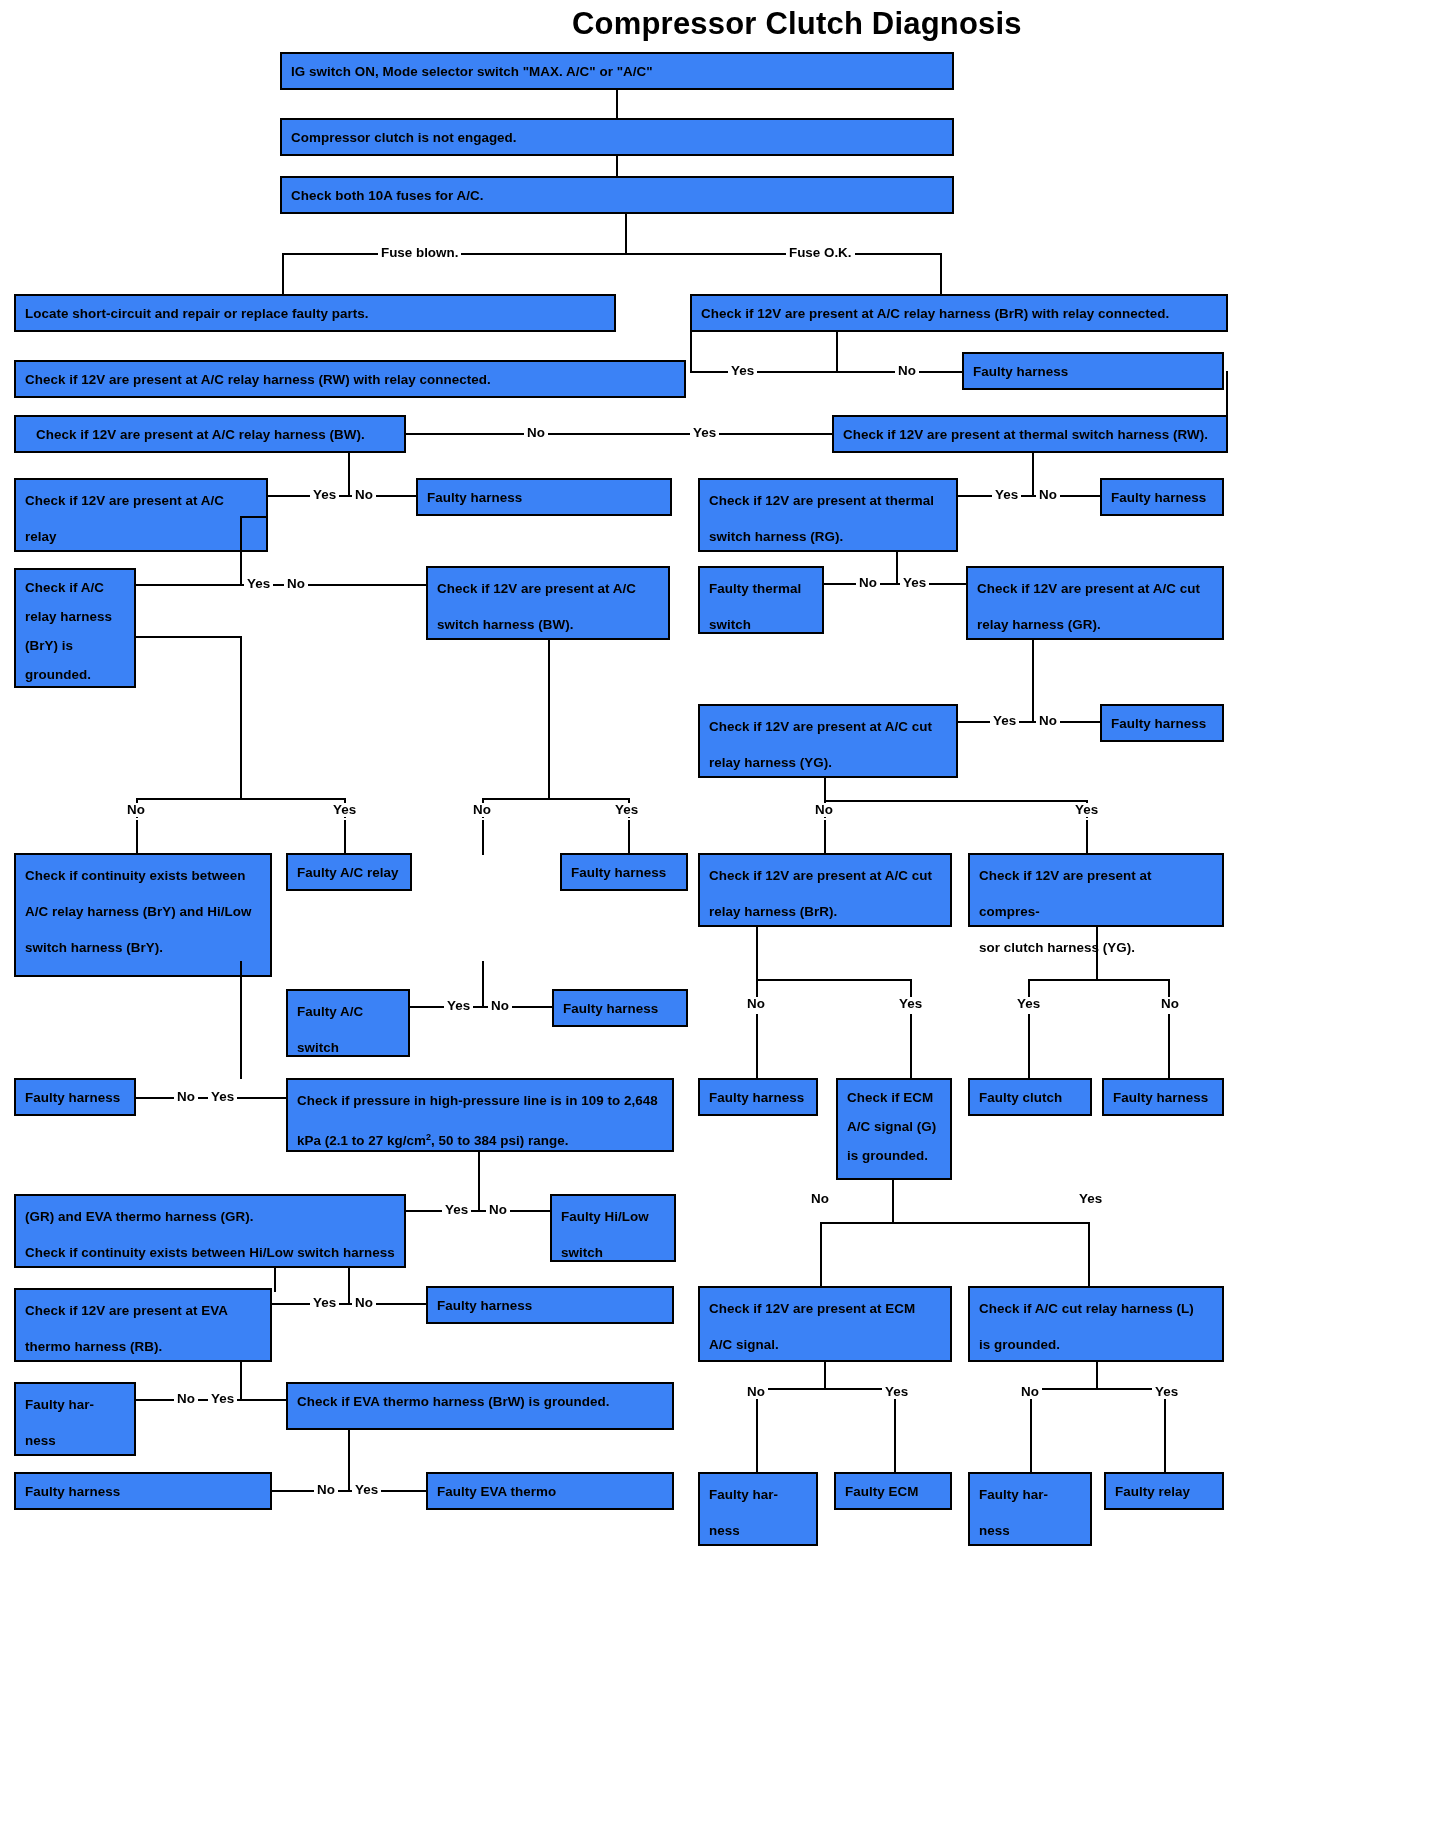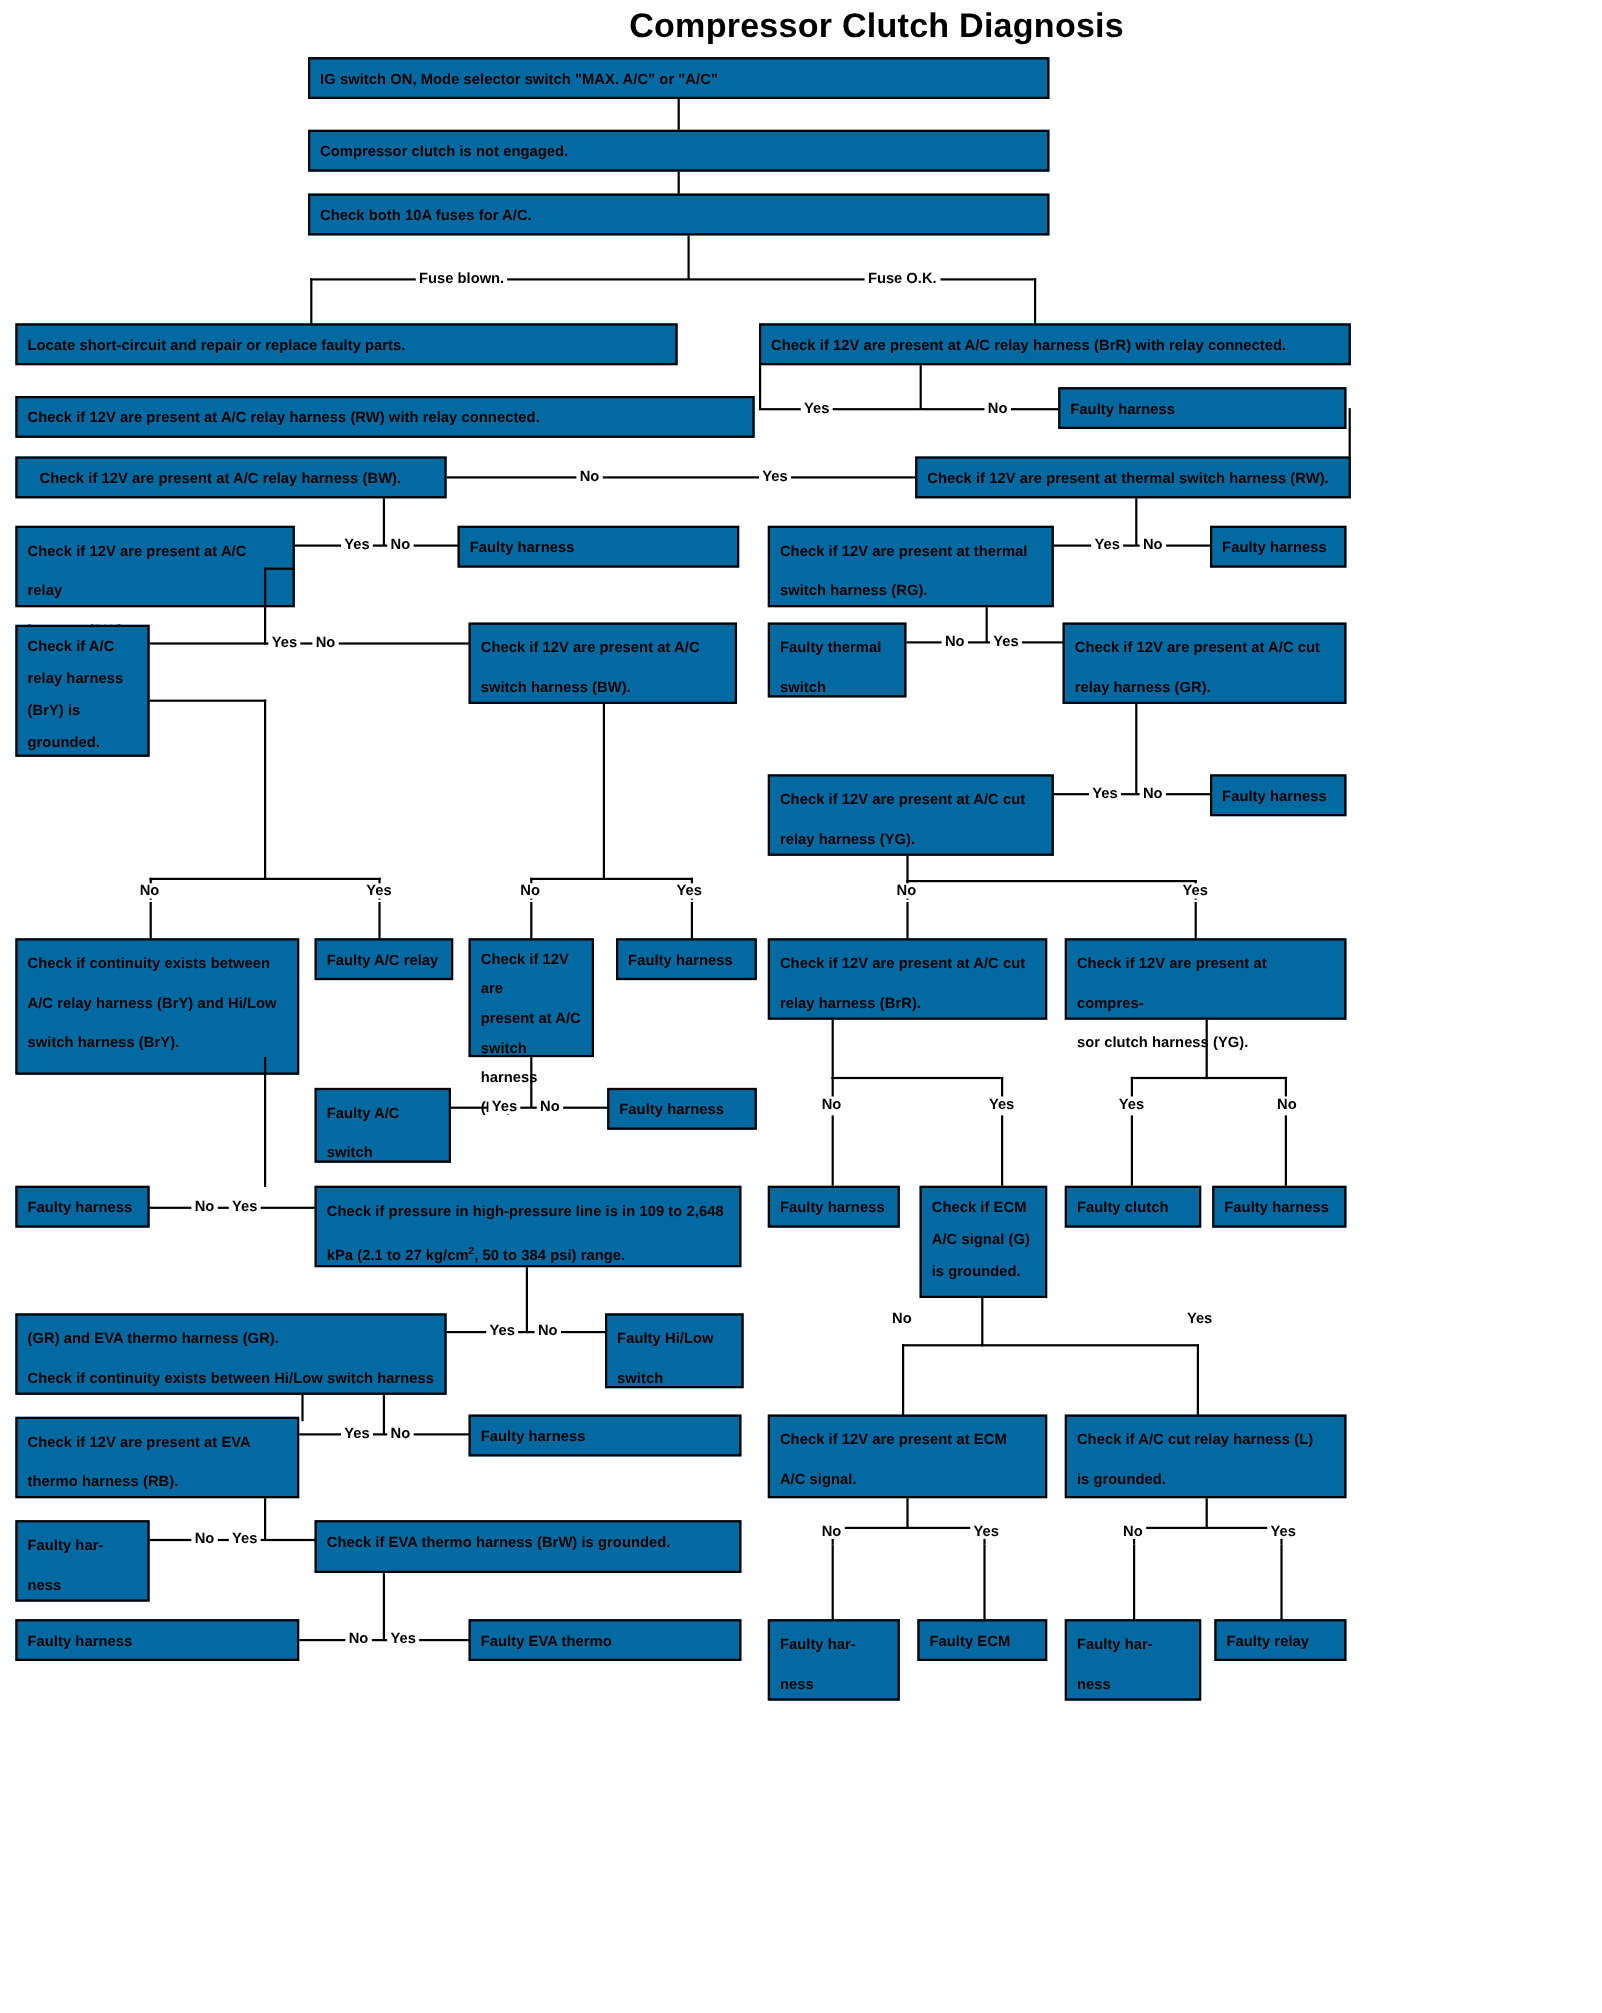--- a/index.html
+++ b/index.html
@@ -17,21 +17,21 @@
   .title{
     position:absolute;
     font-weight:bold;
     font-size:31px;
     letter-spacing:0.2px;
     white-space:nowrap;
   }
   .box{
     position:absolute;
     border:2.3px solid #000;
-    background:#0369a1;
+    background:#3b82f6;
     box-sizing:border-box;
     font-size:13.4px;
     font-weight:bold;
     line-height:30px;
     padding:3px 9px 0 9px;
     letter-spacing:0.05px;
   }
   .box.multi{line-height:36px;}
   .lbl{
     position:absolute;
@@ -173,26 +173,20 @@
 
   <div class="ln v" style="left:548px;top:640px;height:160px;"></div>
   <div class="ln h" style="left:482px;top:798px;width:148px;"></div>
   <div class="ln v" style="left:482px;top:798px;height:20px;"></div>
   <div class="ln v" style="left:628px;top:798px;height:20px;"></div>
   <div class="lbl" style="left:470px;top:803px;">No</div>
   <div class="lbl" style="left:612px;top:803px;">Yes</div>
   <div class="ln v" style="left:482px;top:820px;height:35px;"></div>
   <div class="ln v" style="left:628px;top:820px;height:35px;"></div>
 
-  <div class="box multi" style="left:426px;top:853px;width:114px;height:108px;line-height:27px;">
-    <div>Check if 12V are</div>
-    <div>present at A/C</div>
-    <div>switch harness</div>
-    <div>(RB).</div>
-  </div>
   <div class="box" style="left:560px;top:853px;width:128px;height:38px;">Faulty harness</div>
 
   <div class="ln v" style="left:824px;top:778px;height:24px;"></div>
   <div class="ln h" style="left:824px;top:800px;width:264px;"></div>
   <div class="ln v" style="left:824px;top:800px;height:18px;"></div>
   <div class="ln v" style="left:1086px;top:800px;height:18px;"></div>
   <div class="lbl" style="left:812px;top:803px;">No</div>
   <div class="lbl" style="left:1072px;top:803px;">Yes</div>
   <div class="ln v" style="left:824px;top:820px;height:35px;"></div>
   <div class="ln v" style="left:1086px;top:820px;height:35px;"></div>

